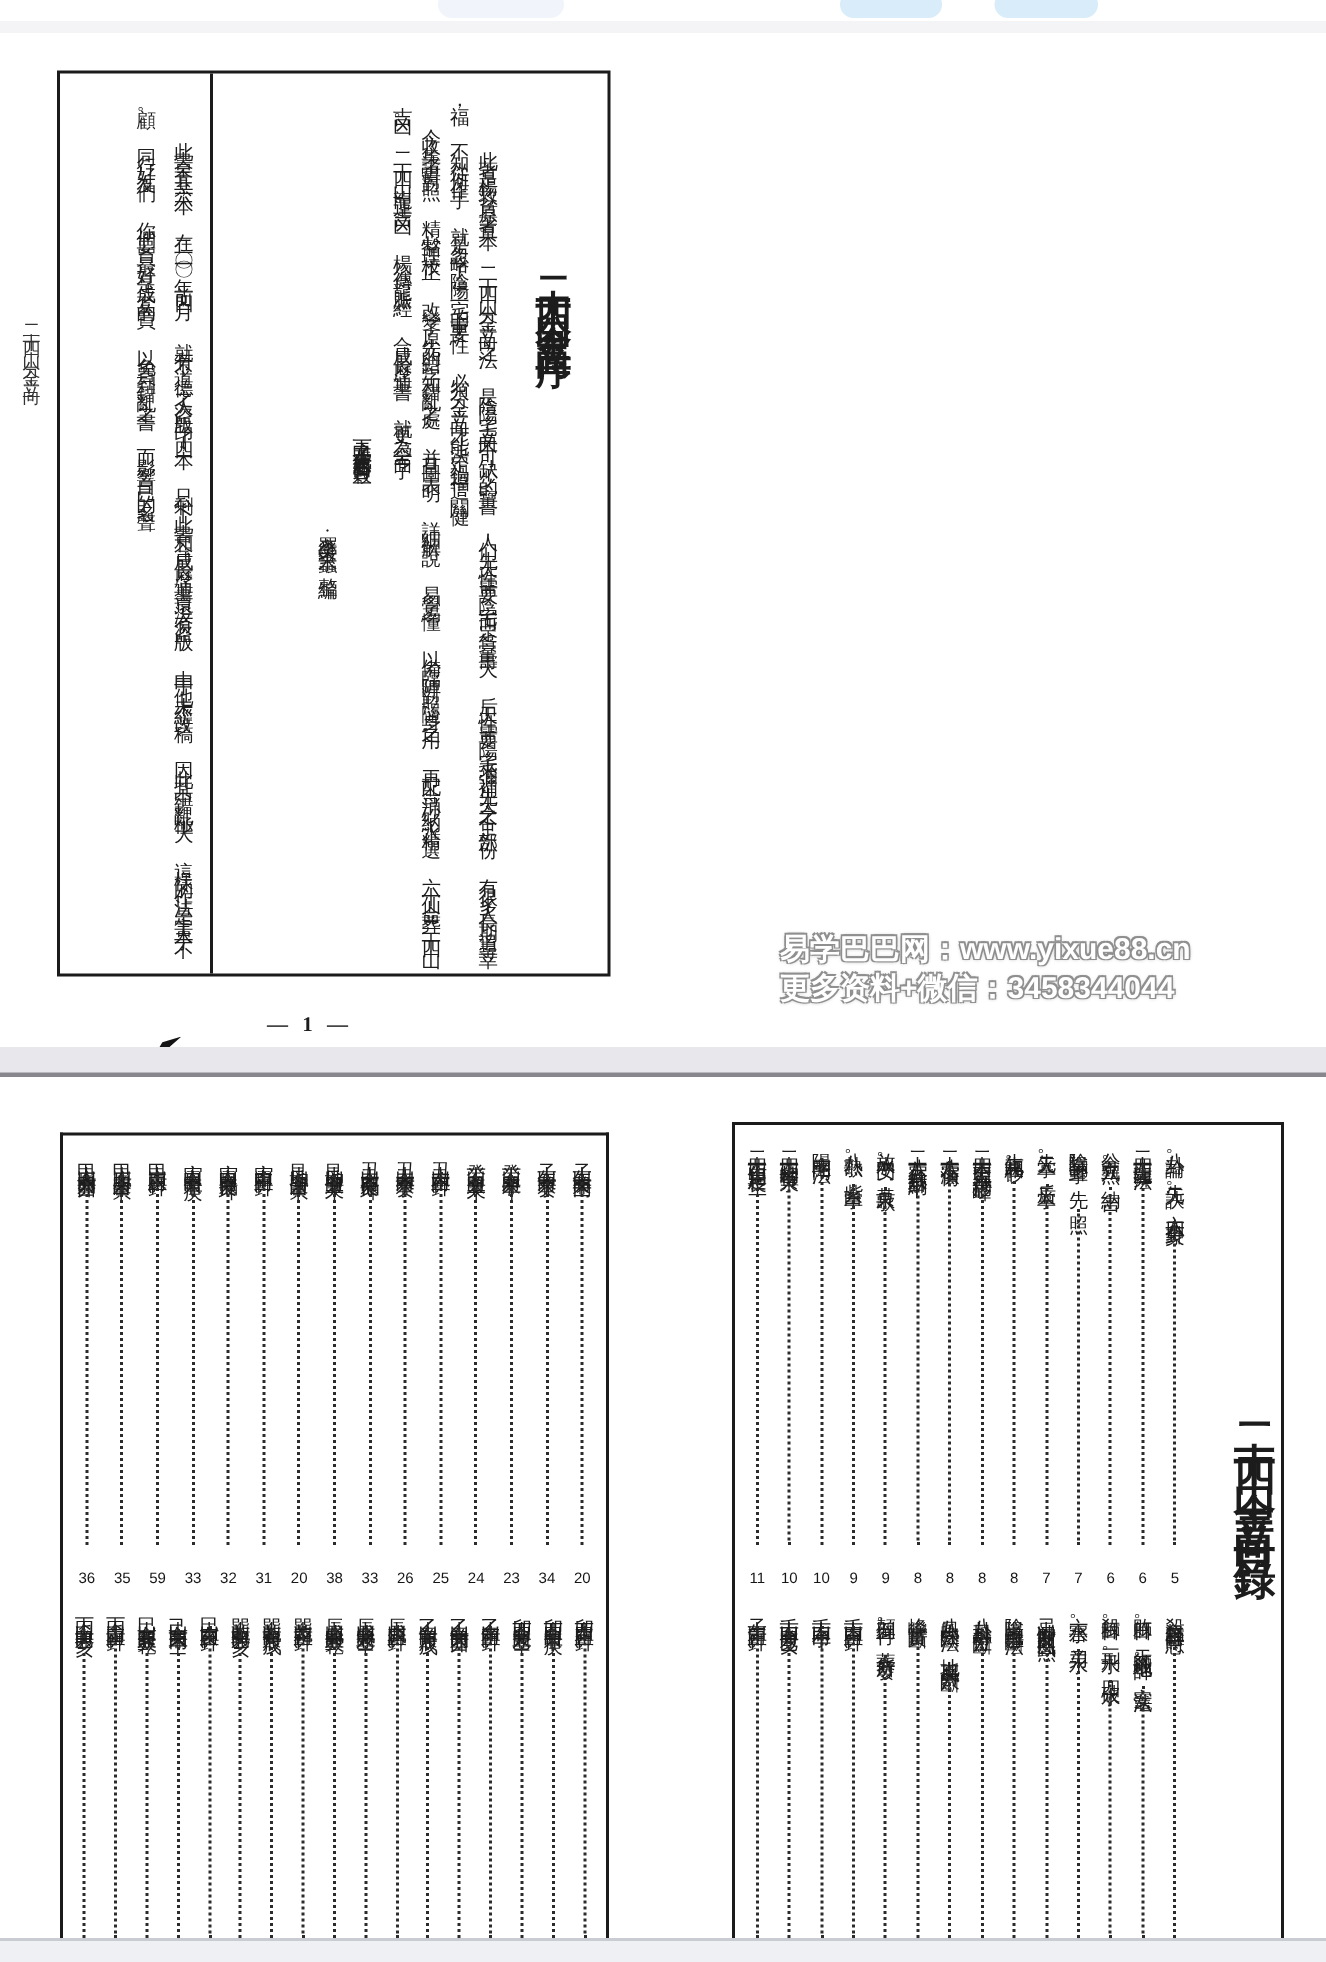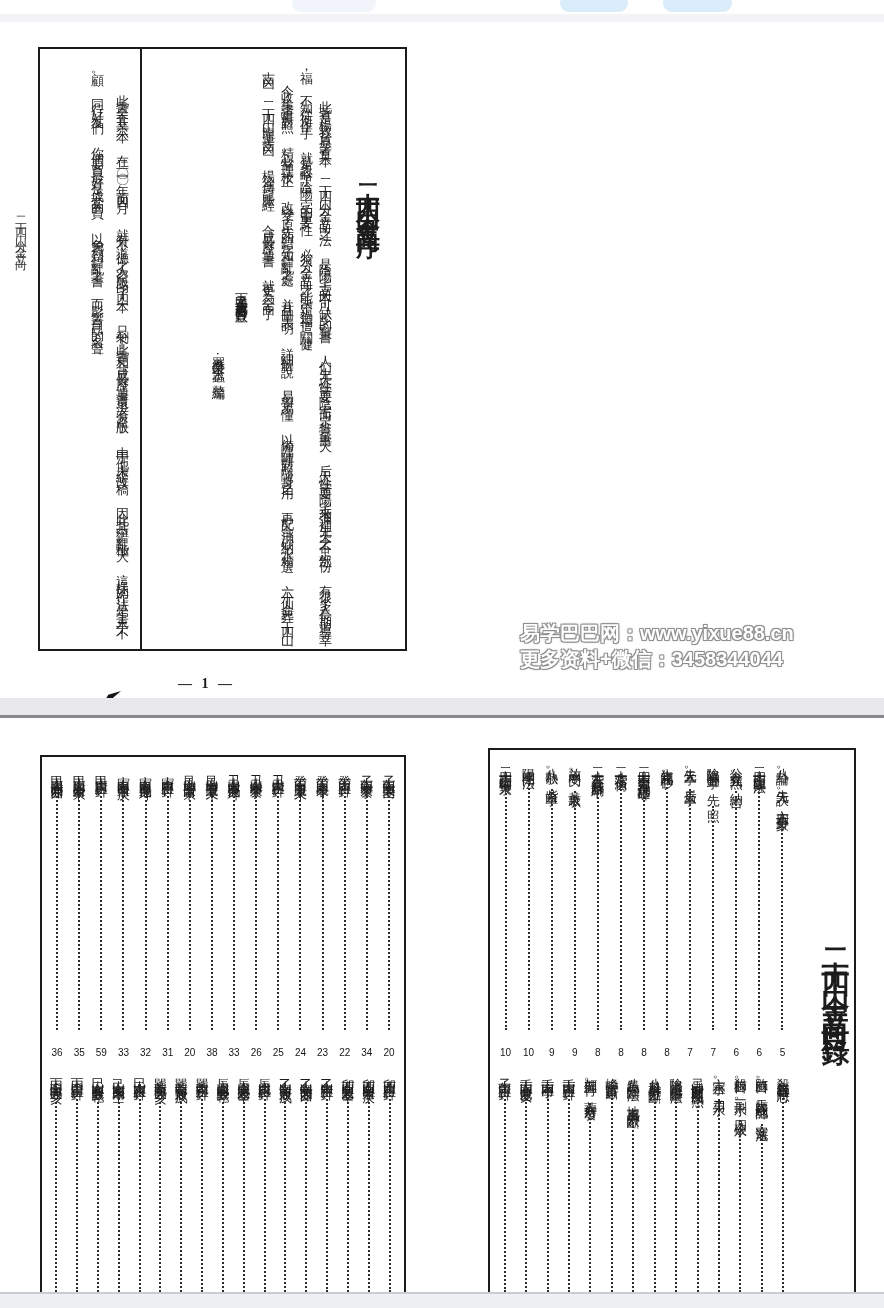--- a/index.html
+++ b/index.html
@@ -99,25 +99,20 @@
             <span class="etext">子山午向兼壬丙</span>
             <span class="eleader"></span>
             <span class="enum">20</span>
           </div>
           <div class="toc-entry">
             <span class="etext">子山午向兼癸丁</span>
             <span class="eleader"></span>
             <span class="enum">34</span>
           </div>
           <div class="toc-entry">
-            <span class="etext">癸山丁向正針</span>
-            <span class="eleader"></span>
-            <span class="enum">22</span>
-          </div>
-          <div class="toc-entry">
             <span class="etext">癸山丁向兼子午</span>
             <span class="eleader"></span>
             <span class="enum">23</span>
           </div>
           <div class="toc-entry">
             <span class="etext">癸山丁向兼丑未</span>
             <span class="eleader"></span>
             <span class="enum">24</span>
           </div>
           <div class="toc-entry">
@@ -308,20 +303,25 @@
             </div>
             <div class="toc-entry">
               <span class="etext">陽宅開門法</span>
               <span class="eleader"></span>
               <span class="enum">10</span>
             </div>
             <div class="toc-entry">
               <span class="etext">二十四山劫曜黃泉</span>
               <span class="eleader"></span>
               <span class="enum">10</span>
+            </div>
+            <div class="toc-entry">
+              <span class="etext">二十四山作局起長生</span>
+              <span class="eleader"></span>
+              <span class="enum">11</span>
             </div>
           </div>
         <div class="tier tier-bot">
             <div class="toc-entry">
               <span class="etext">殺主殺師日時忌</span>
               <span class="eleader"></span>
             </div>
             <div class="toc-entry">
               <span class="etext">敗師日。天師殺地師。安竈法</span>
               <span class="eleader"></span>

